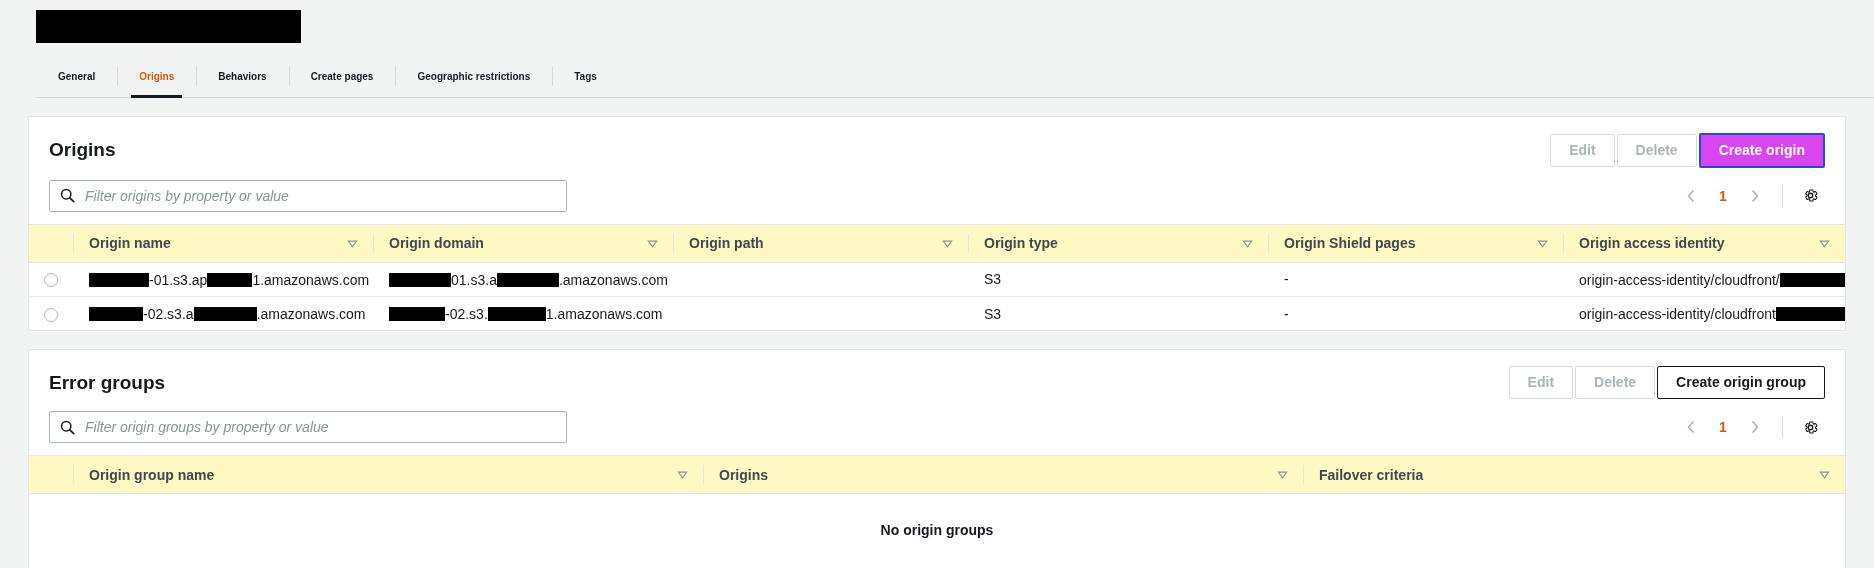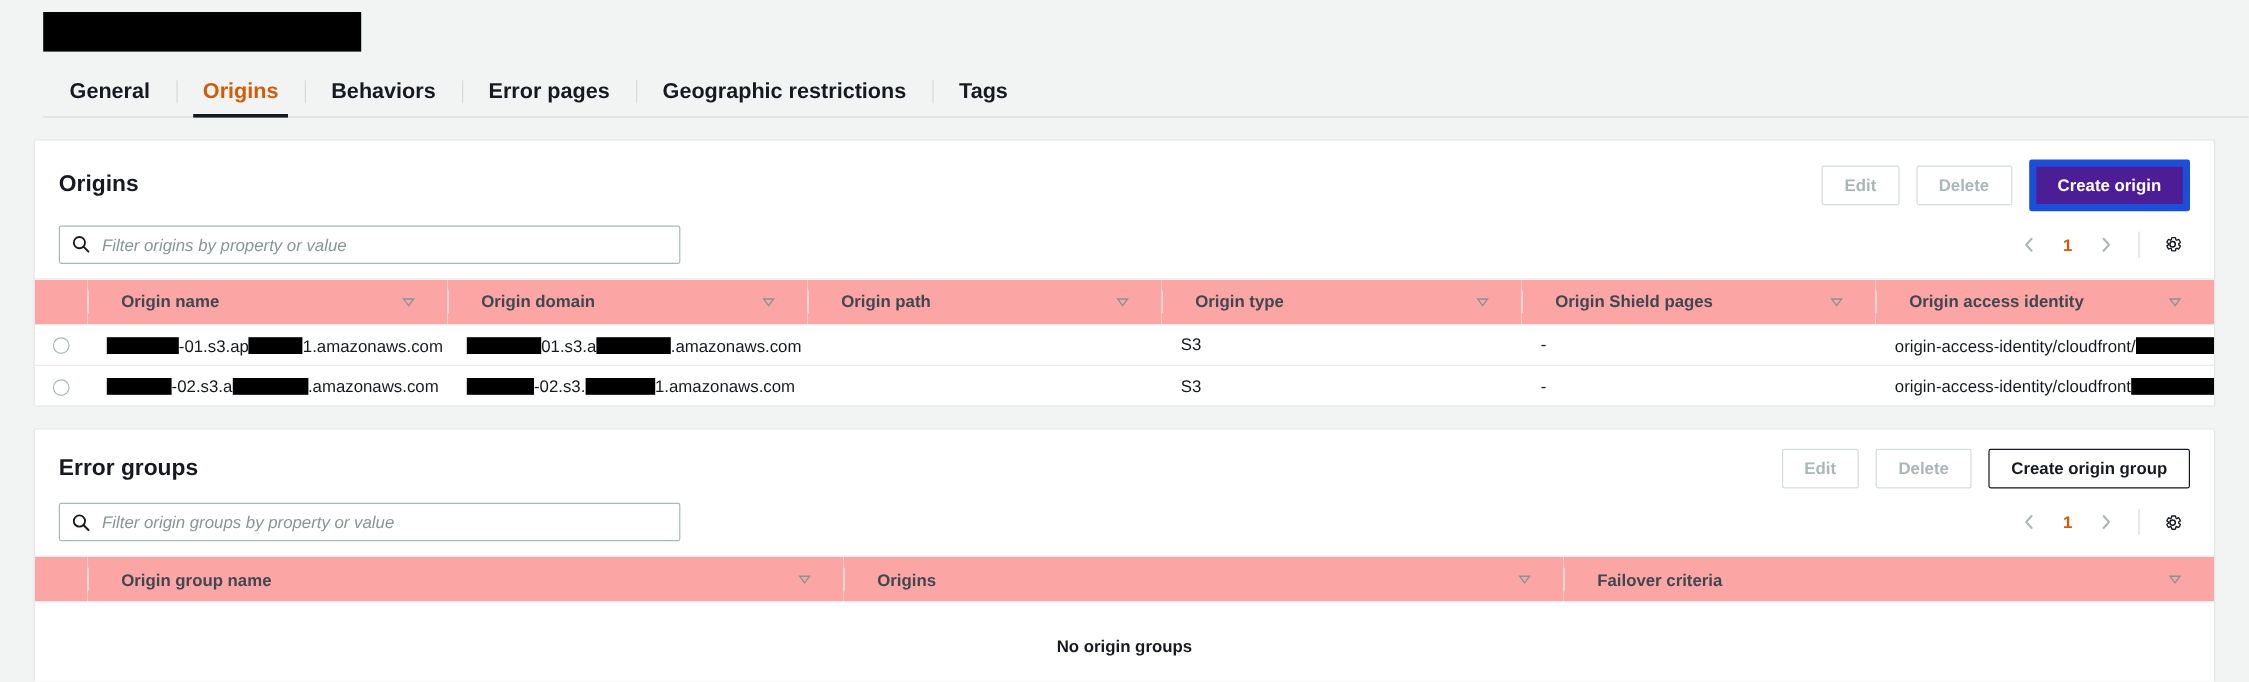--- a/index.html
+++ b/index.html
@@ -25,21 +25,21 @@
     display: flex; align-items: stretch;
     margin: 13px 0 0 36px;
     border-bottom: 1px solid #d5dbdb;
     width: calc(100% - 36px);
     height: 42px;
   }
   .tab {
     position: relative;
     display: flex; align-items: center;
     padding: 0 22px;
-    font-size: 18px; font-weight: bold;
+    font-size: 10px; font-weight: bold;
     color: #16191f;
     cursor: pointer;
     white-space: nowrap;
   }
   .tab + .tab::before {
     content: ""; position: absolute; left: 0; top: 11px; bottom: 11px;
     width: 1px; background: #d5dbdb;
   }
   .tab.active { color: #d45b07; }
   .tab.active::after {
@@ -52,39 +52,39 @@
     background: #ffffff;
     border: 1px solid #e4e6e6;
     border-radius: 2px;
     margin: 18px 28px 0 28px;
   }
   .card-head {
     display: flex; align-items: center; justify-content: space-between;
     padding: 16px 20px 4px 20px;
   }
   .card-title { font-size: 19px; font-weight: bold; color: #16191f; }
-  .btn-group { display: flex; align-items: center; gap: 14px; }
+  .btn-group { display: flex; align-items: center; gap: 2px; }
 
   .btn {
     font-family: "Liberation Sans", sans-serif;
     font-size: 14px; font-weight: bold;
     padding: 7px 18px;
     border-radius: 2px;
     cursor: pointer;
     white-space: nowrap;
     line-height: 1.2;
   }
   .btn-disabled {
     background: #fff; border: 1px solid #d5dbdb; color: #aab7b8; cursor: default;
   }
   .btn-normal {
     background: #fff; border: 1px solid #16191f; color: #16191f;
   }
   .btn-primary {
-    background: #4c1d95; border: 6px solid #1d4ed8; color: #fff;
+    background: #d946ef; border: 2px solid #1d4ed8; color: #fff;
   }
 
   
   .filter-row {
     display: flex; align-items: center; justify-content: space-between;
     padding: 8px 20px 12px 20px;
   }
   .search-box {
     position: relative;
     width: 518px; height: 32px;
@@ -112,26 +112,26 @@
     min-width: 26px; text-align: center;
     font-size: 14px; font-weight: bold; color: #d45b07;
     cursor: pointer;
   }
   .pg-sep { width: 1px; height: 22px; background: #d5dbdb; margin: 0 8px; }
   .pg-gear { width: 30px; height: 30px; display: flex; align-items: center; justify-content: center; cursor: pointer; }
 
   
   table { width: 100%; border-collapse: collapse; table-layout: fixed; }
   thead th {
-    background: #fca5a5;
+    background: #fef9c3;
     border-top: 1px solid #e4e6e6;
     border-bottom: 1px solid #e4e6e6;
     font-size: 14px; font-weight: bold; color: #414750;
     text-align: left;
-    padding: 10px 12px;
+    padding: 10px 0;
     position: relative;
     height: 38px;
   }
   th .th-inner { display: flex; align-items: center; justify-content: space-between; padding: 0 14px 0 16px; }
   th.col-sel .th-inner { padding: 0; }
   th.has-div::before {
     content: ""; position: absolute; left: 0; top: 9px; bottom: 9px;
     width: 1px; background: #e4e6e6;
   }
   tbody td {
@@ -171,21 +171,21 @@
 <div class="page">
 
   <div class="title-bar">
     <span class="redact title-redact"></span>
   </div>
 
   <div class="tabs" id="tabs">
       <div class="tab">General</div>
       <div class="tab active">Origins</div>
       <div class="tab">Behaviors</div>
-      <div class="tab">Error pages</div>
+      <div class="tab">Create pages</div>
       <div class="tab">Geographic restrictions</div>
       <div class="tab">Tags</div>
     </div>
 
   <div class="card">
 
     <div class="card-head">
       <div class="card-title">Origins</div>
       <div class="btn-group">
         <button class="btn btn-disabled">Edit</button>

